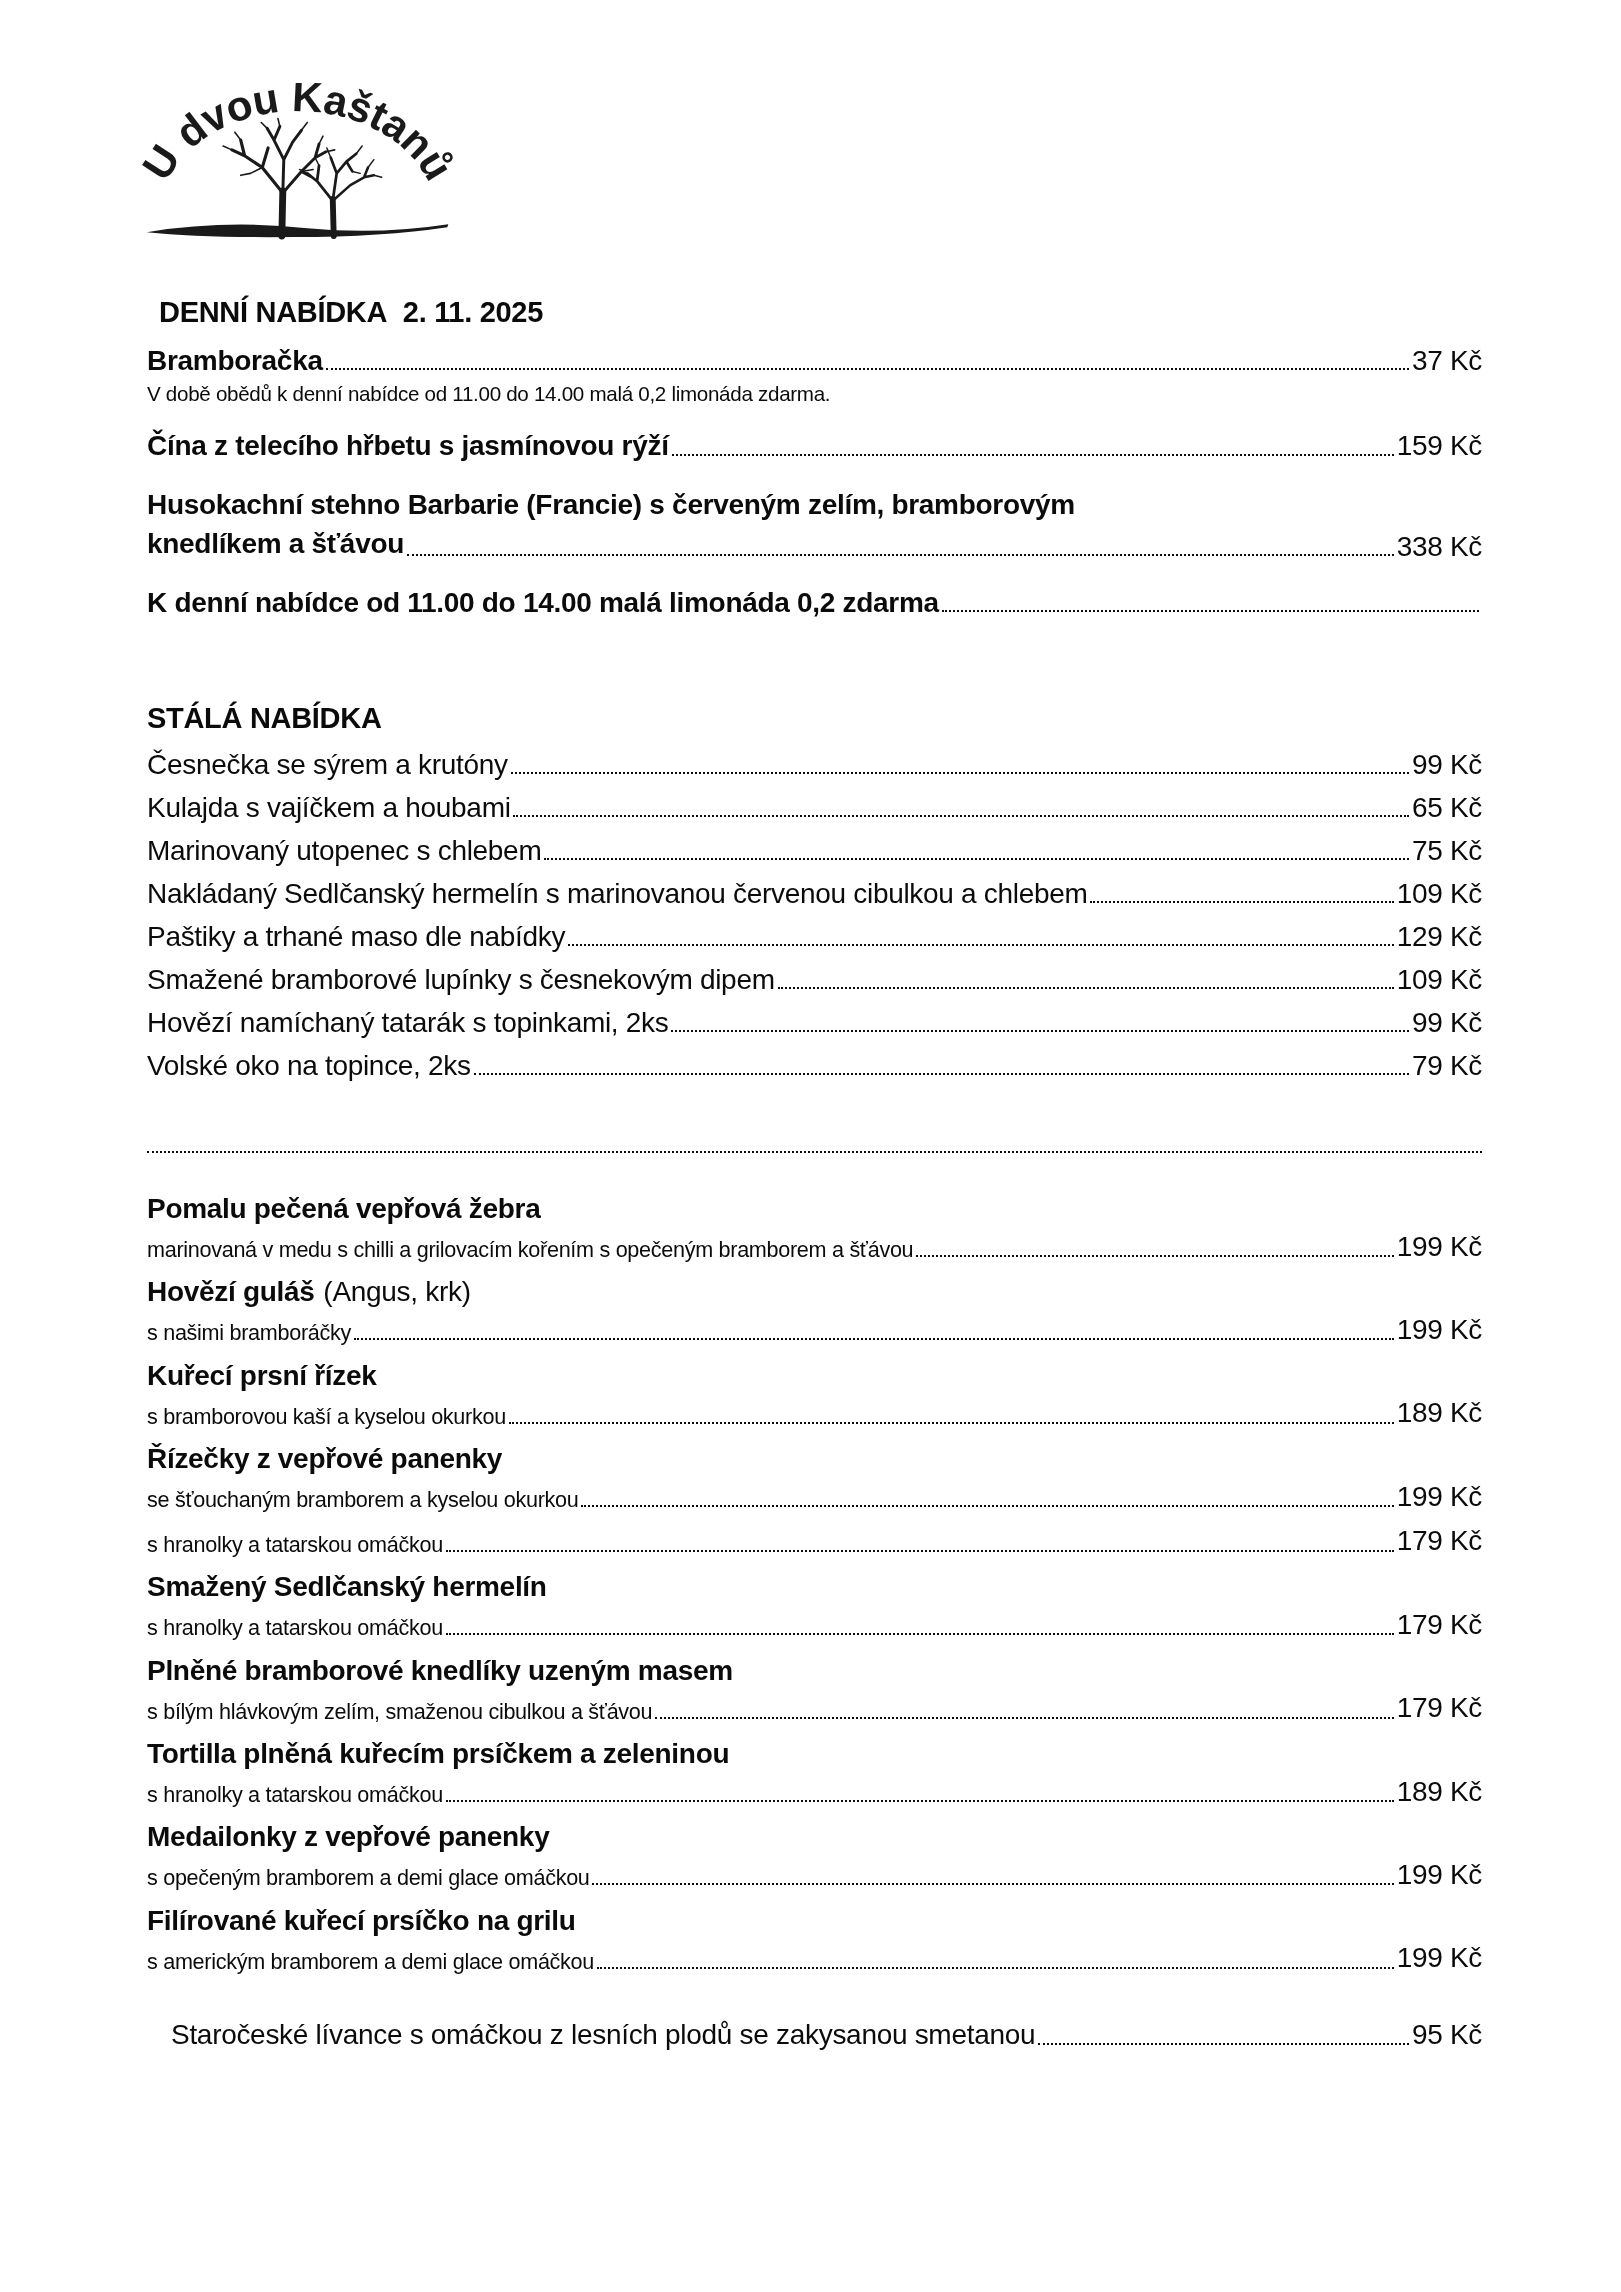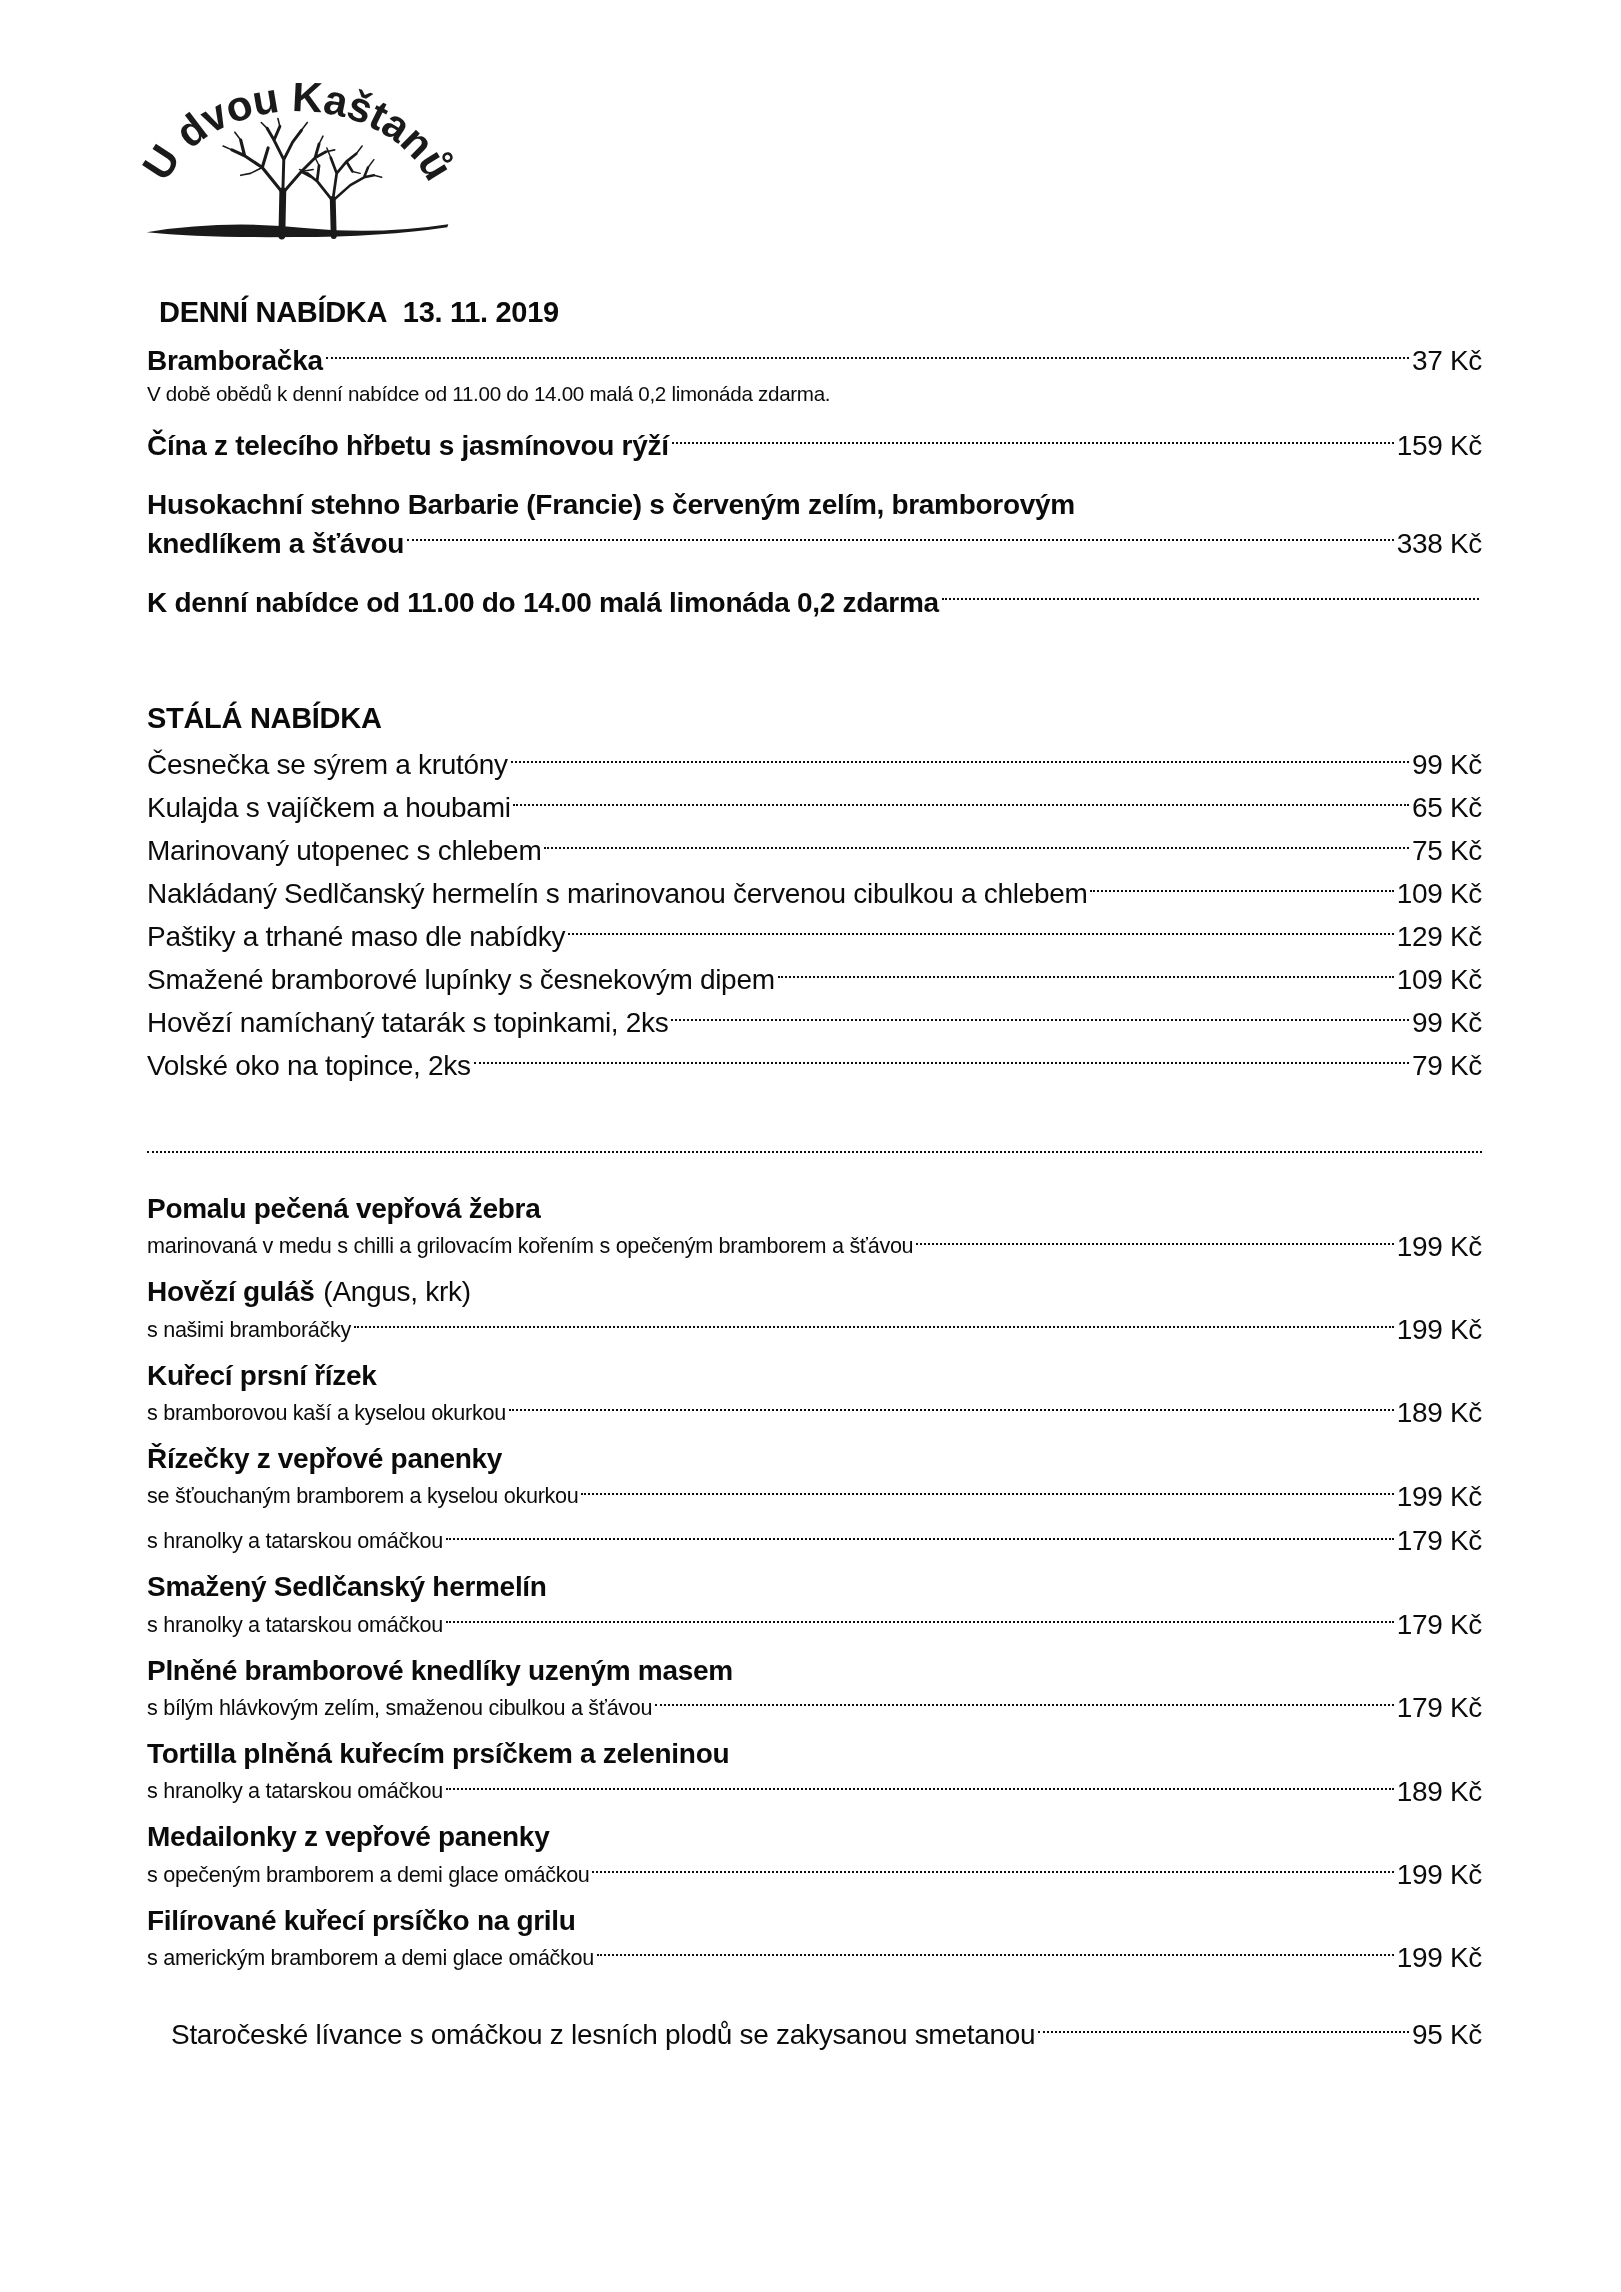--- a/index.html
+++ b/index.html
@@ -27,21 +27,21 @@
     width: 329px;
     height: 169px;
     margin-left: -13.7px;
     margin-bottom: 44px;
   }
   .logo svg { display: block; width: 100%; height: 100%; }
 
   
   .leader-row {
     display: flex;
-    align-items: center;
+    align-items: flex-end;
     line-height: 1.15;
   }
   .dots {
     flex: 1 1 auto;
     border-bottom: 2.9px dotted #0b0b0b;
     margin: 0 2.9px 6.9px 2.9px;
     min-width: 19.6px;
   }
   .dots.small { margin-bottom: 5.9px; }
   .price {
@@ -135,21 +135,21 @@
         <path d="M178 92 L170 88 M190 84 L186 76 M202 76 L198 66 M228 72 L234 64 M246 94 L254 96 M240 86 L246 78 M224 90 L232 92" stroke-width="1.5"></path>
 
         <path d="M14 152 Q 95 139 178 148 Q 250 155 322 144 L 321 147 Q 255 157 165 157 Q 70 158 14 152 Z" fill="#1a1a1a" stroke="none"></path>
       </g>
     </svg>
   </div>
 
   <div class="daily">
     <div class="daily-title">
       <span>DENNÍ NABÍDKA</span>
-      <span>13. 11. 2019</span>
+      <span>2. 11. 2025</span>
     </div>
 
     <div class="leader-row soup-row">
       <span class="name-bold">Bramboračka</span>
       <span class="dots"></span>
       <span class="price">37 Kč</span>
     </div>
     <div class="soup-note">V době obědů k denní nabídce od 11.00 do 14.00 malá 0,2 limonáda zdarma.</div>
 
     <div class="leader-row daily-item">

